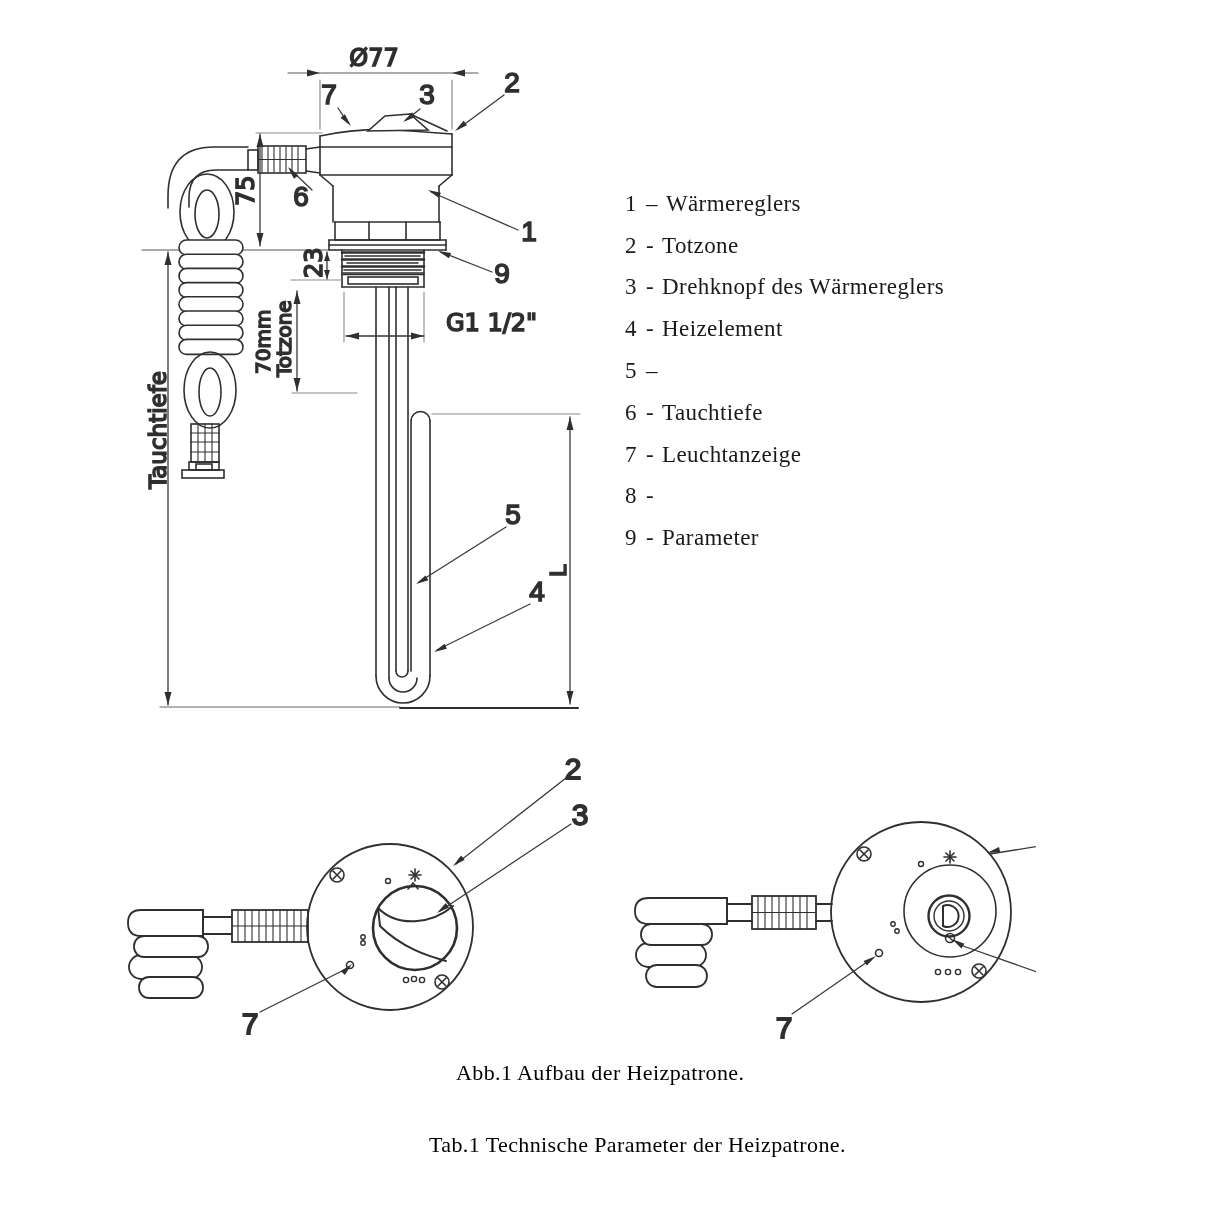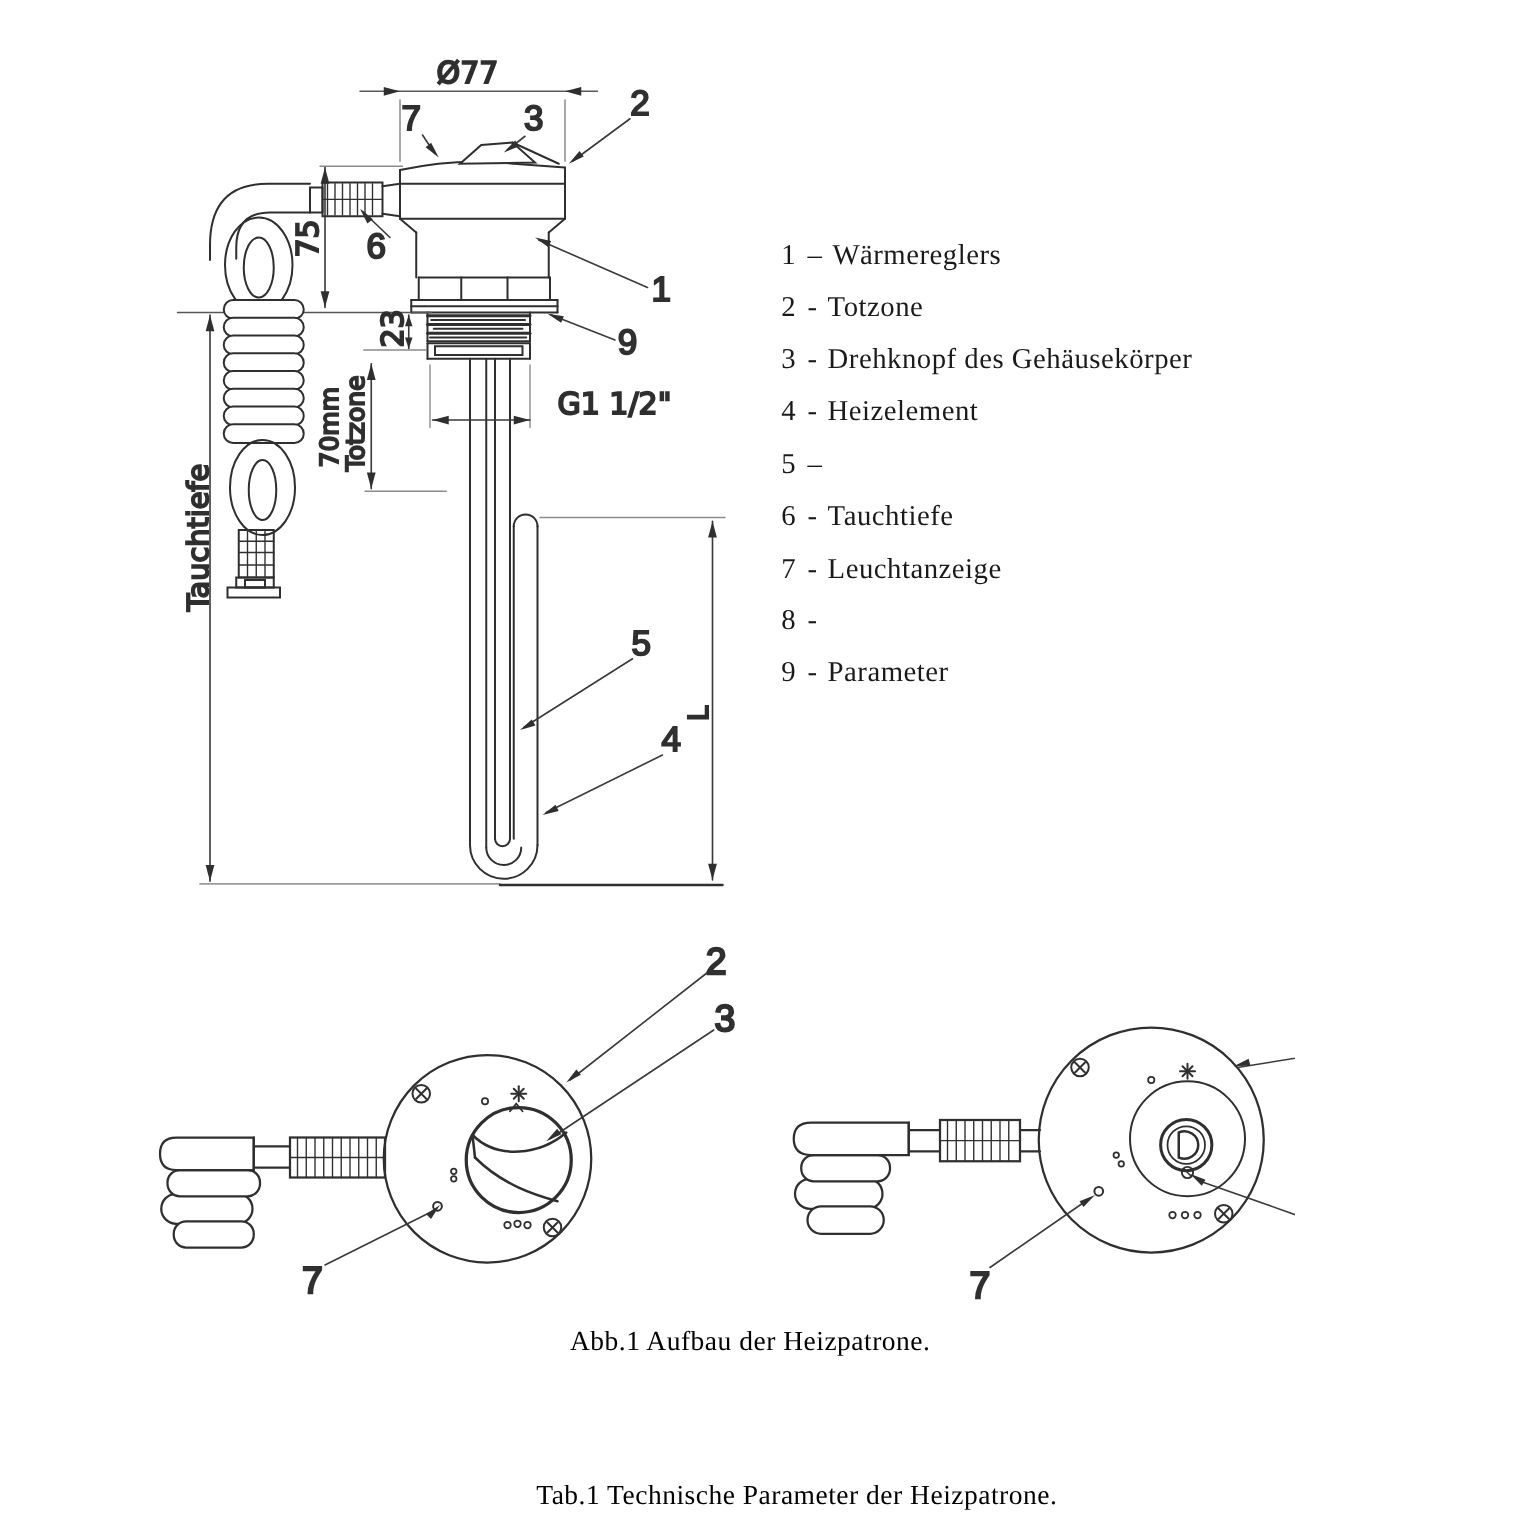--- a/index.html
+++ b/index.html
@@ -6,21 +6,21 @@
   #page{position:relative;width:1036px;height:1227px;background:#ffffff;overflow:hidden;
         font-family:"Liberation Serif", serif;color:#1c1c1c;}
   #art{position:absolute;left:0;top:0;}
   .legend{position:absolute;left:625px;top:183px;}
   .legend-row{height:41.8px;display:flex;align-items:center;white-space:nowrap;
               font-size:23px;letter-spacing:.4px;color:#1a1a1a;}
   .lnum{display:inline-block;min-width:15px;}
   .lsep{display:inline-block;margin:0 8px 0 6px;}
   .caption{position:absolute;font-size:22px;letter-spacing:.4px;color:#000000;white-space:nowrap;}
   #caption-fig{left:456px;top:1060px;}
-  #caption-tab{left:429px;top:1183px;}
+  #caption-tab{left:429px;top:1132px;}
   svg text{font-family:"DejaVu Sans", sans-serif;fill:#2d2d2d;}
   text.callout{font-family:"Liberation Sans", sans-serif;font-size:28px;fill:#333;}
   text.callout-big{font-family:"Liberation Sans", sans-serif;font-size:30px;fill:#333;}
   text.dim{font-size:24px;}
   text.dim-small{font-size:20px;}
 </style>
 </head>
 <body>
 
 <div id="page">
@@ -369,21 +369,21 @@
         <span>Wärmereglers</span>
       </div>
   <div class="legend-row">
         <span class="lnum">2</span>
         <span class="lsep">-</span>
         <span>Totzone</span>
       </div>
   <div class="legend-row">
         <span class="lnum">3</span>
         <span class="lsep">-</span>
-        <span>Drehknopf des Gehäusekörper</span>
+        <span>Drehknopf des Wärmereglers</span>
       </div>
   <div class="legend-row">
         <span class="lnum">4</span>
         <span class="lsep">-</span>
         <span>Heizelement</span>
       </div>
   <div class="legend-row">
         <span class="lnum">5</span>
         <span class="lsep">–</span>
       </div>

